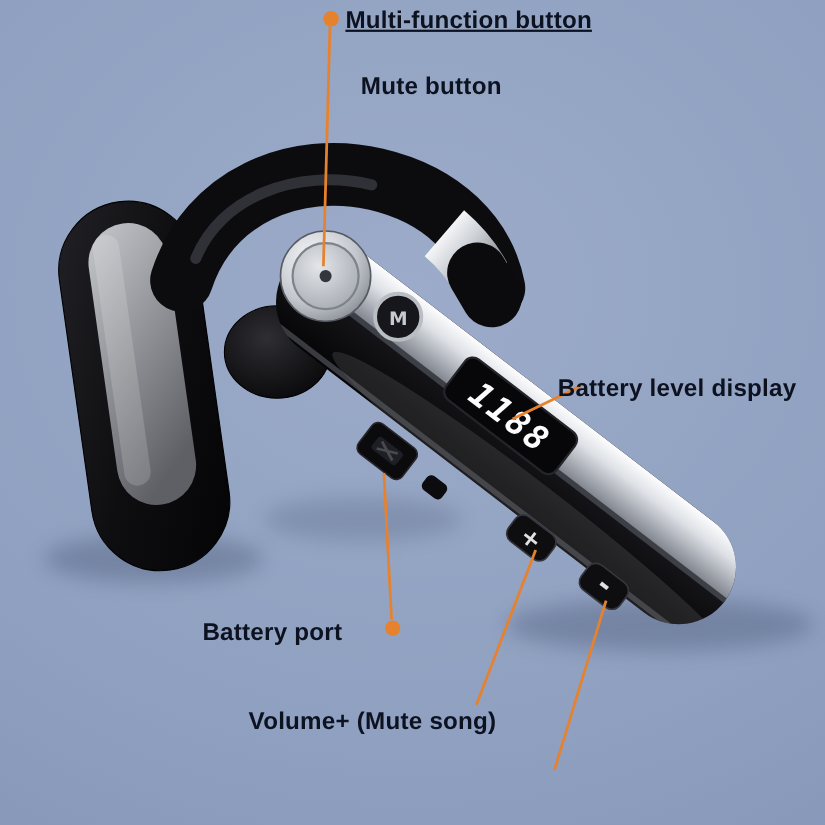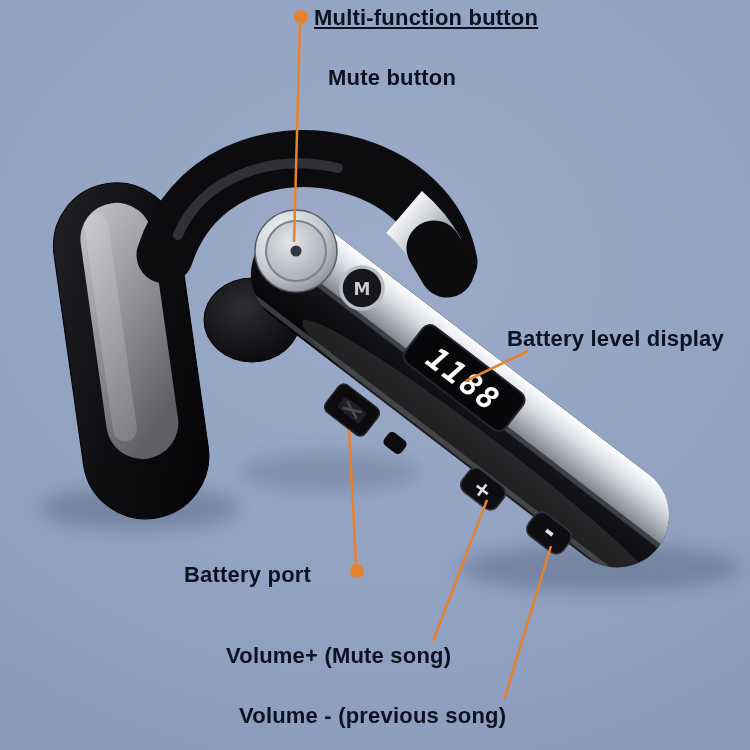--- a/index.html
+++ b/index.html
@@ -141,18 +141,17 @@
       <line x1="356" y1="563" x2="349" y2="430"></line>
       <line x1="487" y1="500" x2="433" y2="641"></line>
       <line x1="551" y1="546" x2="504" y2="700"></line>
     </g>
     <circle cx="301" cy="17" r="7" fill="#e6822d"></circle>
     <circle cx="357" cy="571" r="7" fill="#e6822d"></circle>
   </svg>
 
   <div class="label" style="left:314px; top:5px;text-decoration:underline;">Multi-function button</div>
   <div class="label" style="left:328px; top:65px;">Mute button</div>
-  <div class="label" style="left:507px; top:326px;text-align:center;">Battery level display</div>
+  <div class="label" style="left:507px; top:340px;text-align:center;">Battery level display</div>
   <div class="label" style="left:184px; top:562px;">Battery port</div>
   <div class="label" style="left:226px; top:643px;">Volume+ (Mute song)</div>
-  <div class="label" style="left:239px; top:703px;">Volume - (previous song)</div>
 
 </div>
 
 </body></html>

